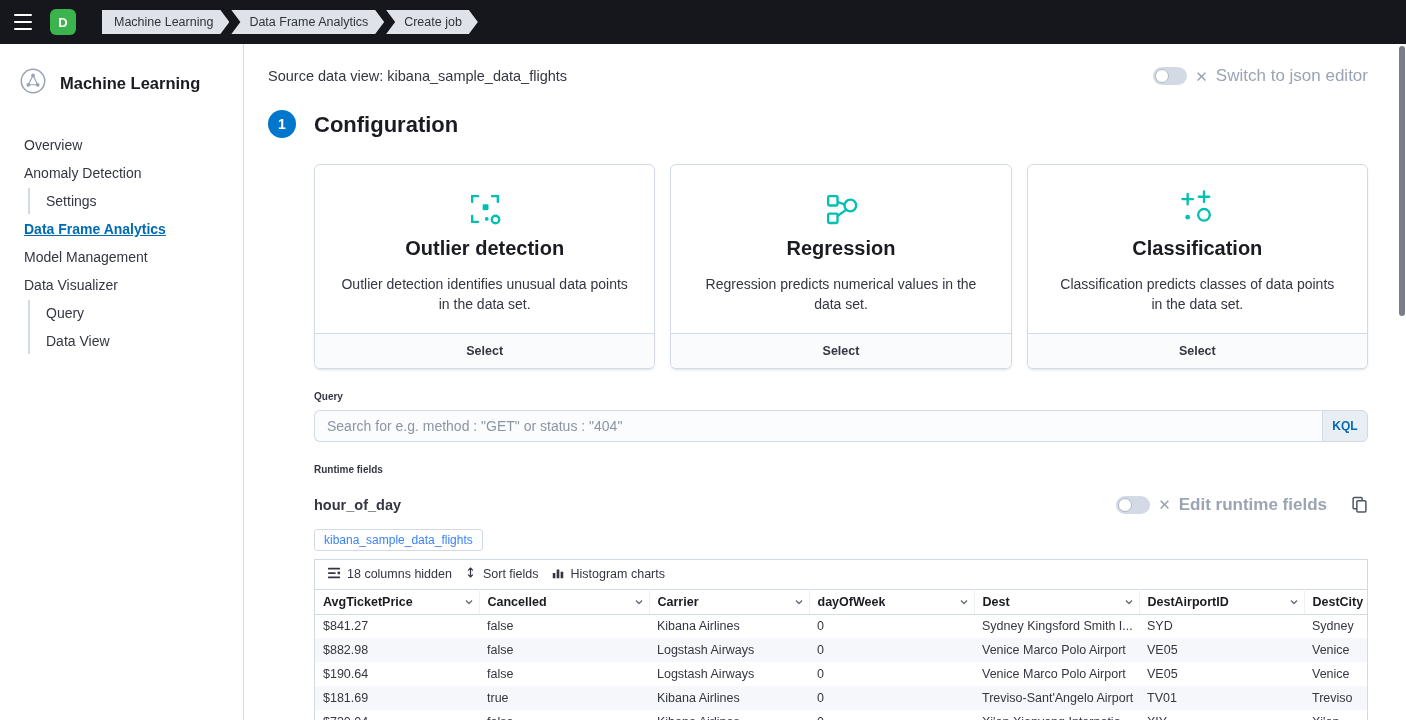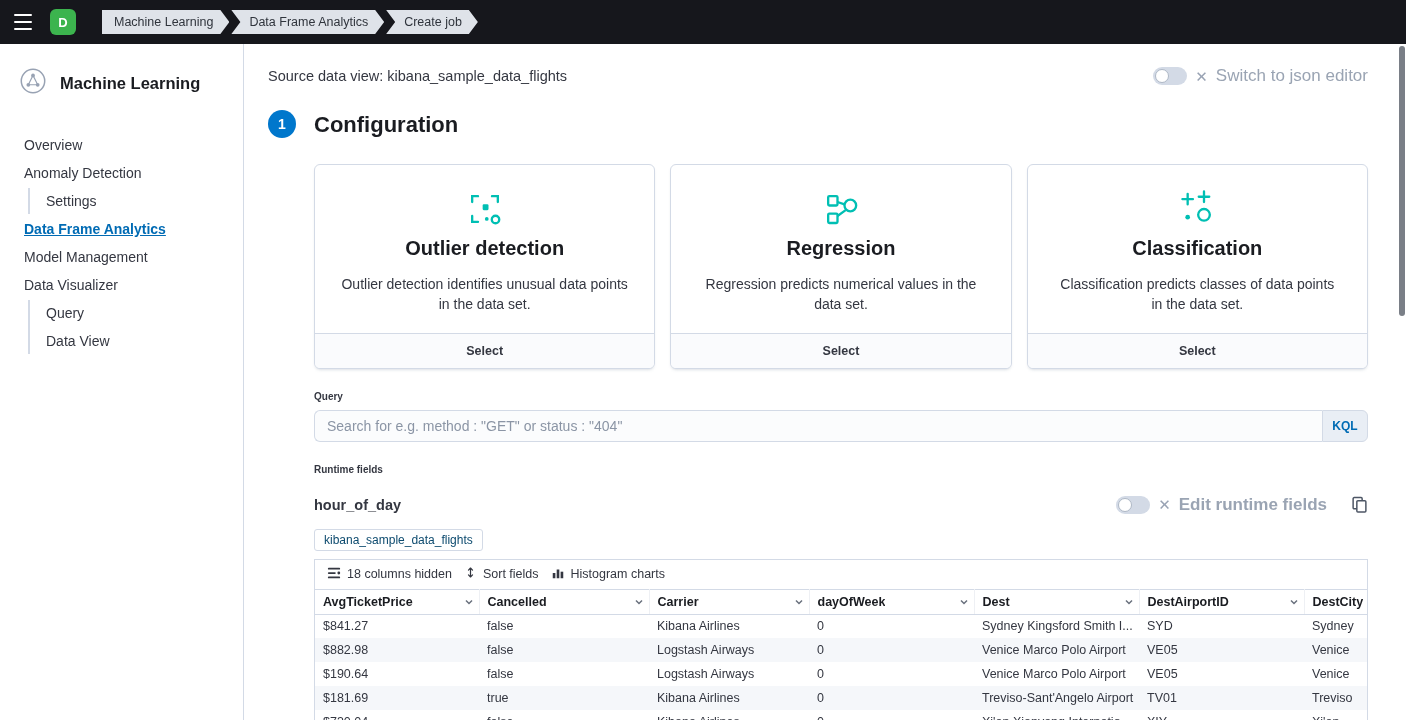--- a/index.html
+++ b/index.html
@@ -98,21 +98,21 @@
     font-size:12px; font-weight:700; color:#006bb4; cursor:pointer;
   }
   
   .runtime-row { display:flex; justify-content:space-between; align-items:center; margin-top:20px;font-weight:bold; }
   .runtime-field { font-size:14.5px; color:#343741; }
   .runtime-right { display:flex; align-items:center; gap:8px; }
   .clipboard-btn { margin-left:16px; cursor:pointer; display:flex; align-items:center; }
   
   .index-badge {
     display:inline-block; margin-top:14px; border:1px solid #d3dae6; border-radius:3px;
-    padding:3px 9px; font-size:12px; color:#0c4a6e; background:#fff;
+    padding:3px 9px; font-size:12px; color:#3b82f6; background:#fff;
   }
   
   .grid-box { margin-top:8px; border:1px solid #d3dae6; border-bottom:0; background:#fff; }
   .grid-toolbar { display:flex; align-items:center; gap:12px; padding:6px 12px; }
   .toolbar-item { display:flex; align-items:center; gap:6px; font-size:12.5px; color:#343741; cursor:pointer; }
   table.grid { border-collapse:collapse; table-layout:fixed; width:100%; }
   table.grid th {
     border-top:1px solid #d3dae6; border-bottom:1px solid #d3dae6; border-right:1px solid #eef0f4;
     padding:0 4px 0 8px; height:25px; background:#fff; text-align:left;
   }

